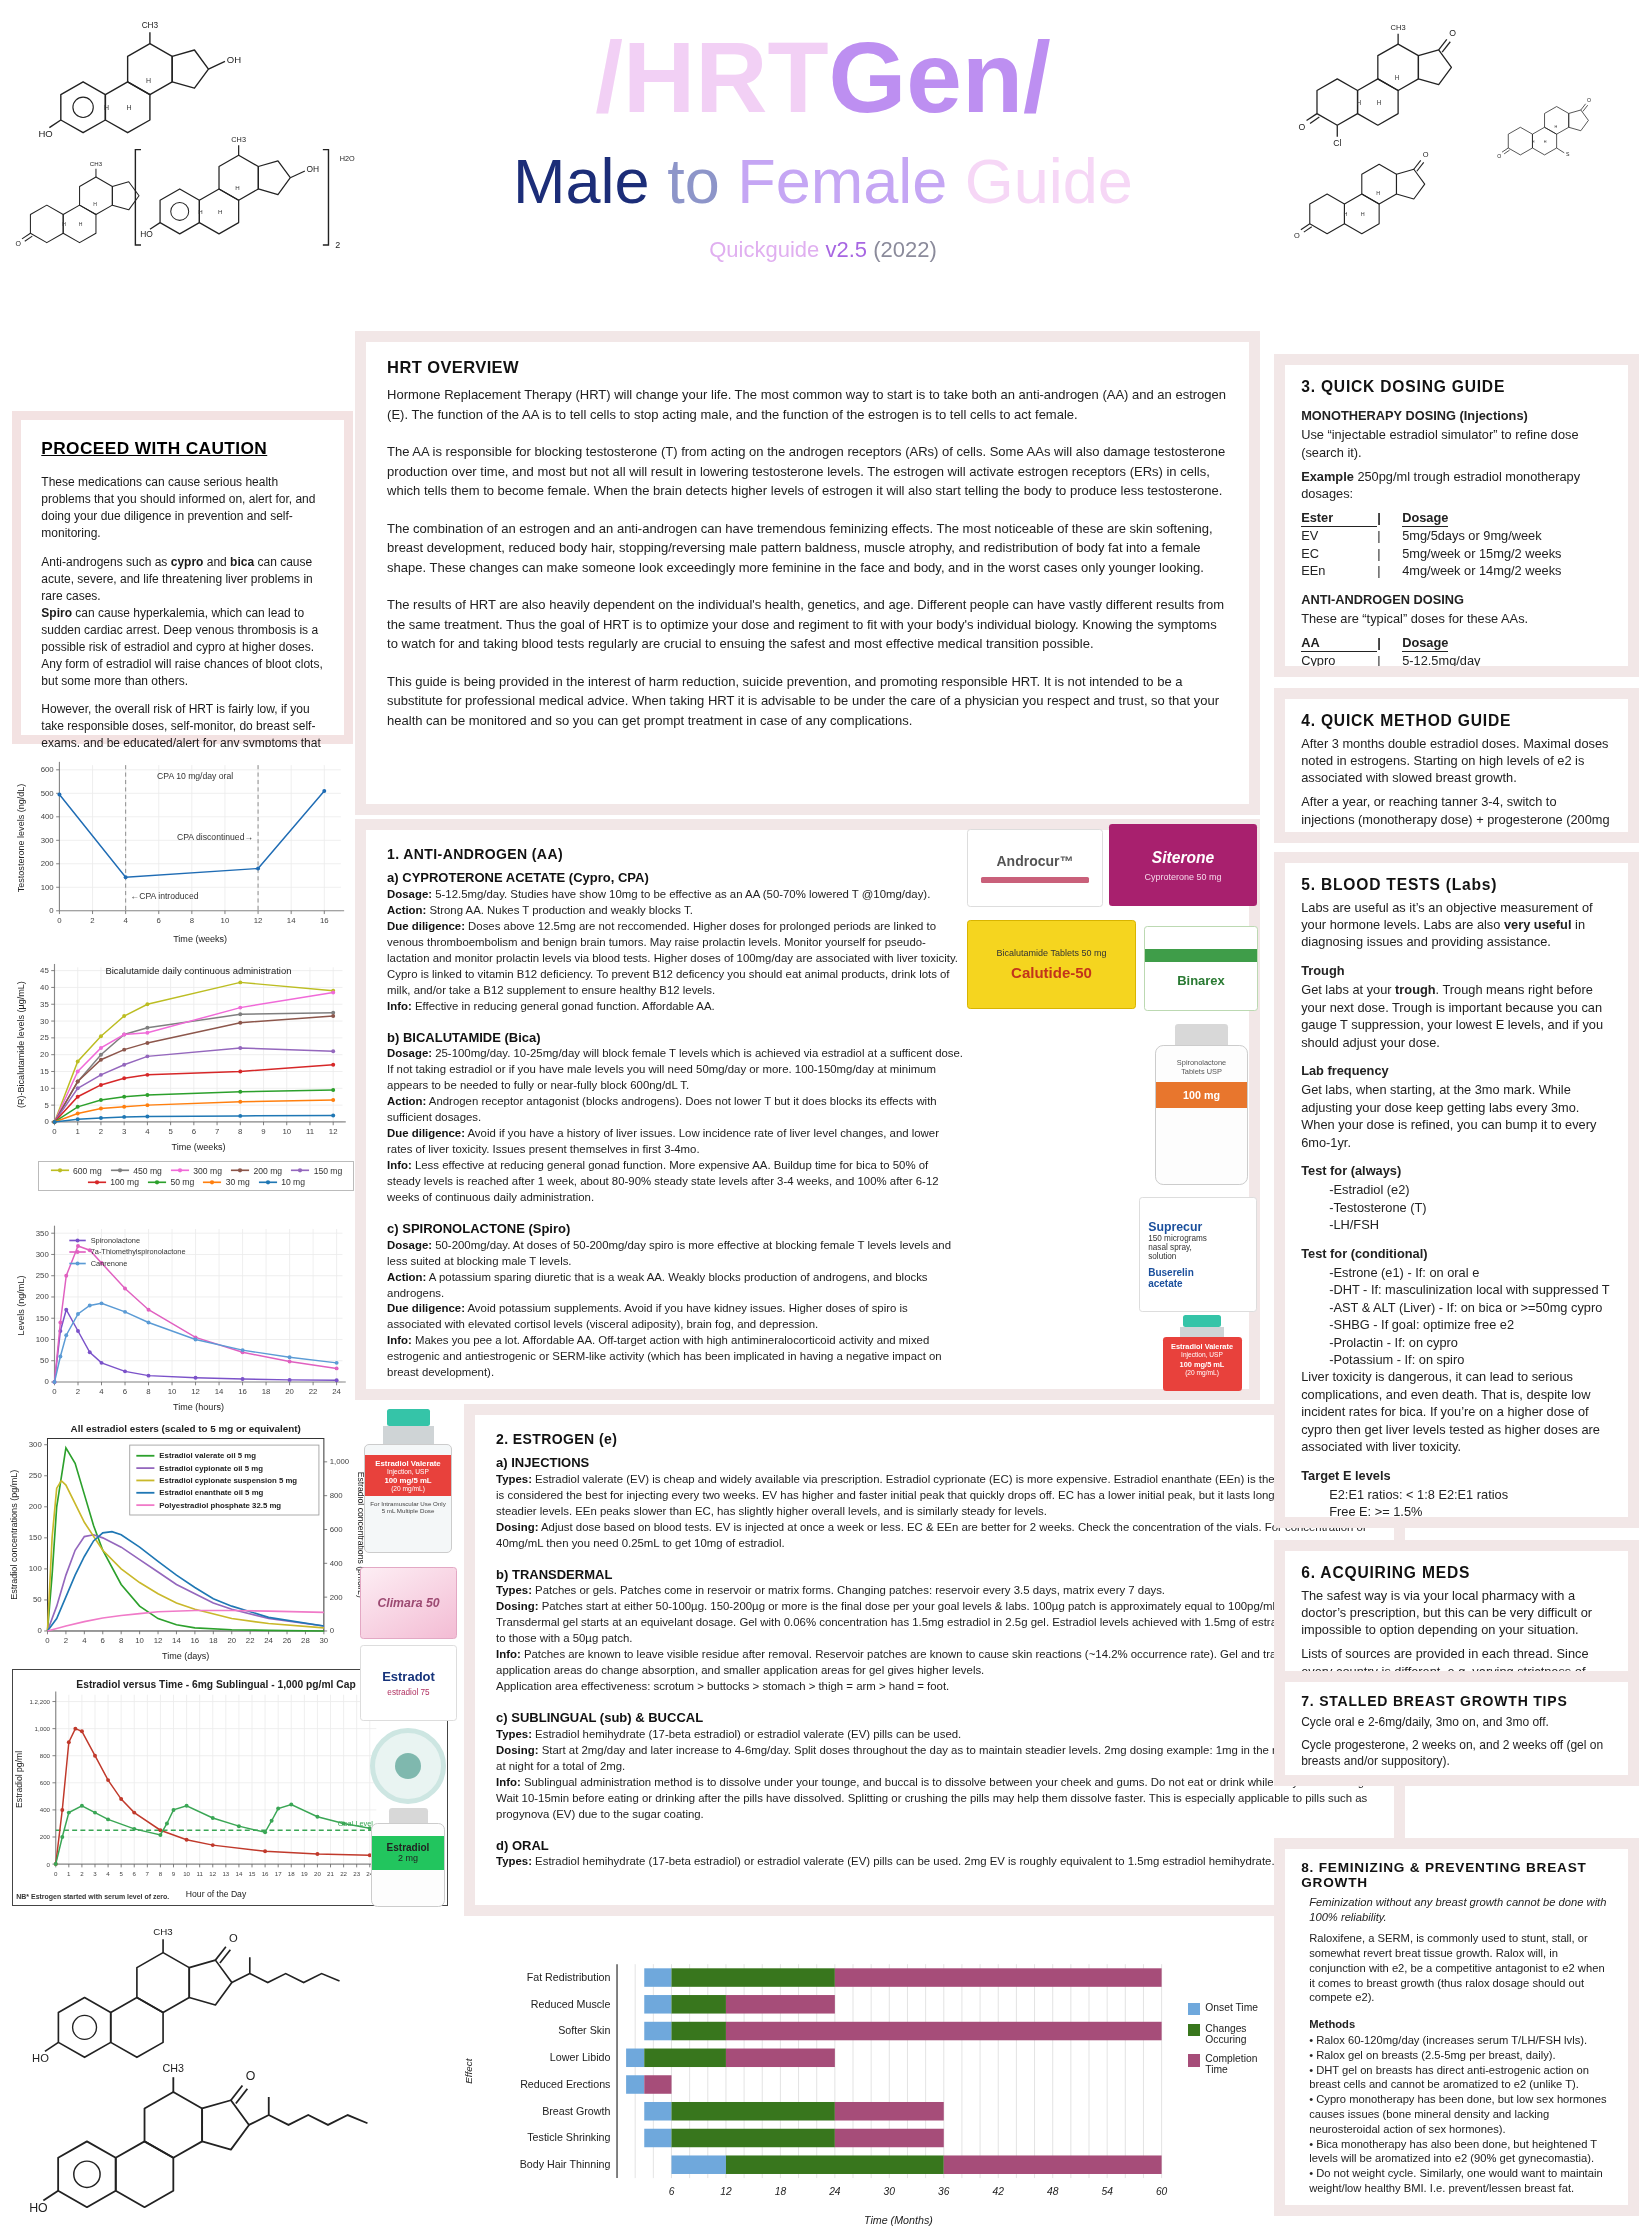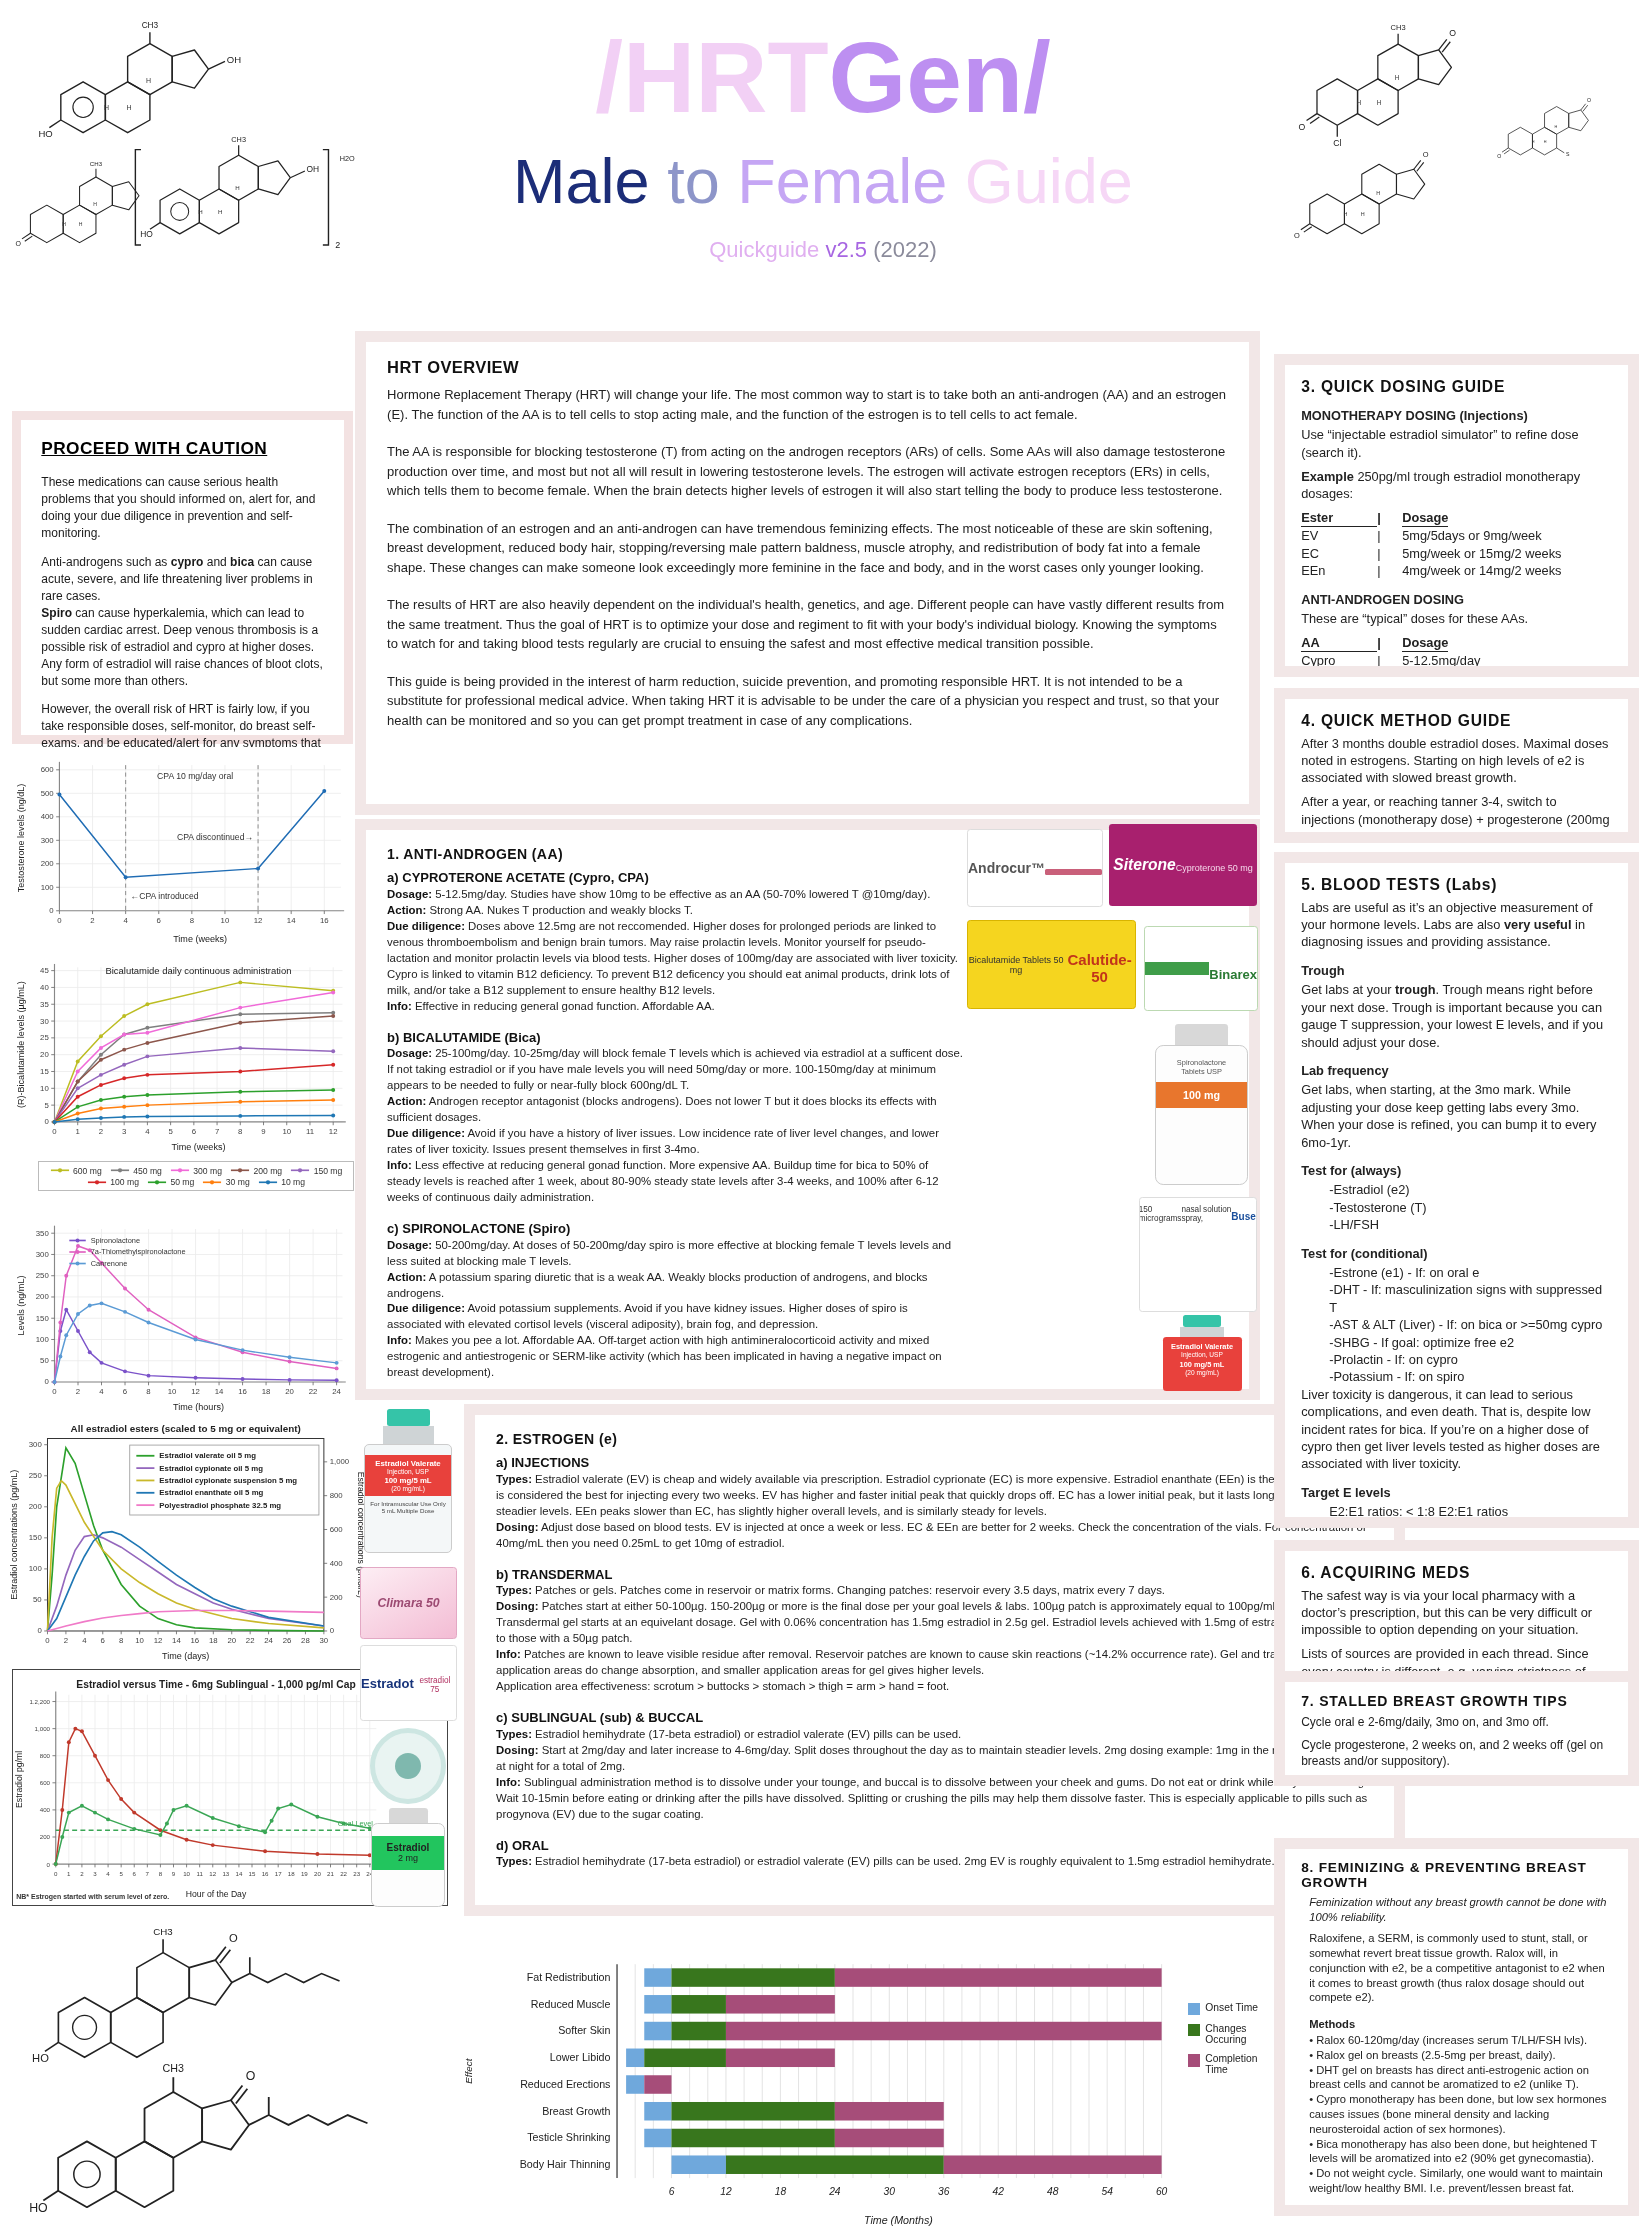--- a/index.html
+++ b/index.html
@@ -23,21 +23,21 @@
   .thead .c1{border-bottom:1.6px solid #222;width:76px;margin-right:0;}
   .drug{margin:0 0 15px 0;}
   .drug-h{font-weight:bold;font-size:13px;color:#111;margin:0 0 1.6px 0;}
   .field{font-size:11.4px;line-height:1.4;color:#222;}
   .field b{color:#111;}
   .caution{background:#fff;border:9px solid #f3e2e2;box-sizing:border-box;padding:18px 20px;}
   .caution h2{font-size:17.3px;margin:0 0 15px 0;text-decoration:underline;letter-spacing:0.4px;}
   .caution .ct{font-size:12px;line-height:1.42;color:#1a1a1a;}
   .caution .ct p{margin:0 0 11.5px 0;}
   .prod{box-sizing:border-box;border:0.8px solid #ddd;border-radius:3.3px;overflow:hidden;background:#fff;
-        display:flex;flex-direction:row;align-items:center;justify-content:center;text-align:center;}
+        display:flex;flex-direction:column;align-items:center;justify-content:center;text-align:center;}
   .legend-box{border:0.8px solid #bbb;background:#fff;display:flex;flex-wrap:wrap;justify-content:center;
         padding:3.3px 5px;gap:1.6px 8.2px;}
   .legend-box .li{display:flex;align-items:center;font-size:8.6px;color:#333;}
   .tl-legend .li{display:flex;align-items:flex-start;font-size:10.3px;color:#222;margin-bottom:8.2px;}
   .tl-legend .sw{width:12.3px;height:12.3px;margin-right:5px;flex:0 0 12.3px;margin-top:0.8px;}
   svg text{font-family:"Liberation Sans",sans-serif;}
 </style>
 </head>
 <body>
 
@@ -1131,21 +1131,21 @@
           <p>Get labs, when starting, at the 3mo mark. While adjusting your dose keep getting labs every 3mo. When your dose is refined, you can bump it to every 6mo-1yr.</p>
           <div class="bh">Test for (always)</div>
           <div class="lst">
             <div>-Estradiol (e2)</div>
             <div>-Testosterone (T)</div>
             <div>-LH/FSH</div>
           </div>
           <div class="bh">Test for (conditional)</div>
           <div class="lst">
             <div>-Estrone (e1) - If: on oral e</div>
-            <div>-DHT - If: masculinization signs with suppressed T</div>
+            <div>-DHT - If: masculinization local with suppressed T</div>
             <div>-AST &amp; ALT (Liver) - If: on bica or &gt;=50mg cypro</div>
             <div>-SHBG - If goal: optimize free e2</div>
             <div>-Prolactin - If: on cypro</div>
             <div>-Potassium - If: on spiro</div>
           </div>
           <p>Liver toxicity is dangerous, it can lead to serious complications, and even death. That is, despite low incident rates for bica. If you’re on a higher dose of cypro then get liver levels tested as higher doses are associated with liver toxicity.</p>
           <div class="bh">Target E levels</div>
           <div class="lst">
             <div>E2:E1 ratios: &lt; 1:8 E2:E1 ratios</div>
             <div>Free E: &gt;= 1.5%</div>

